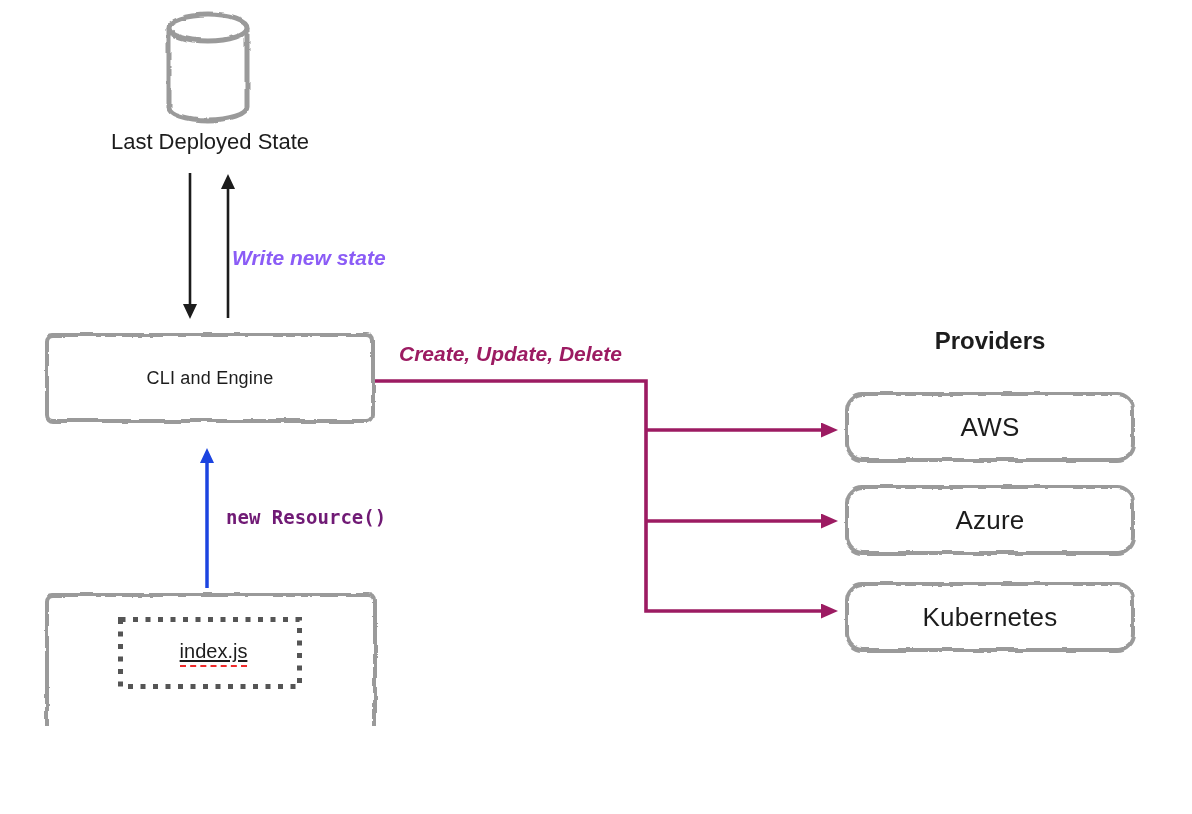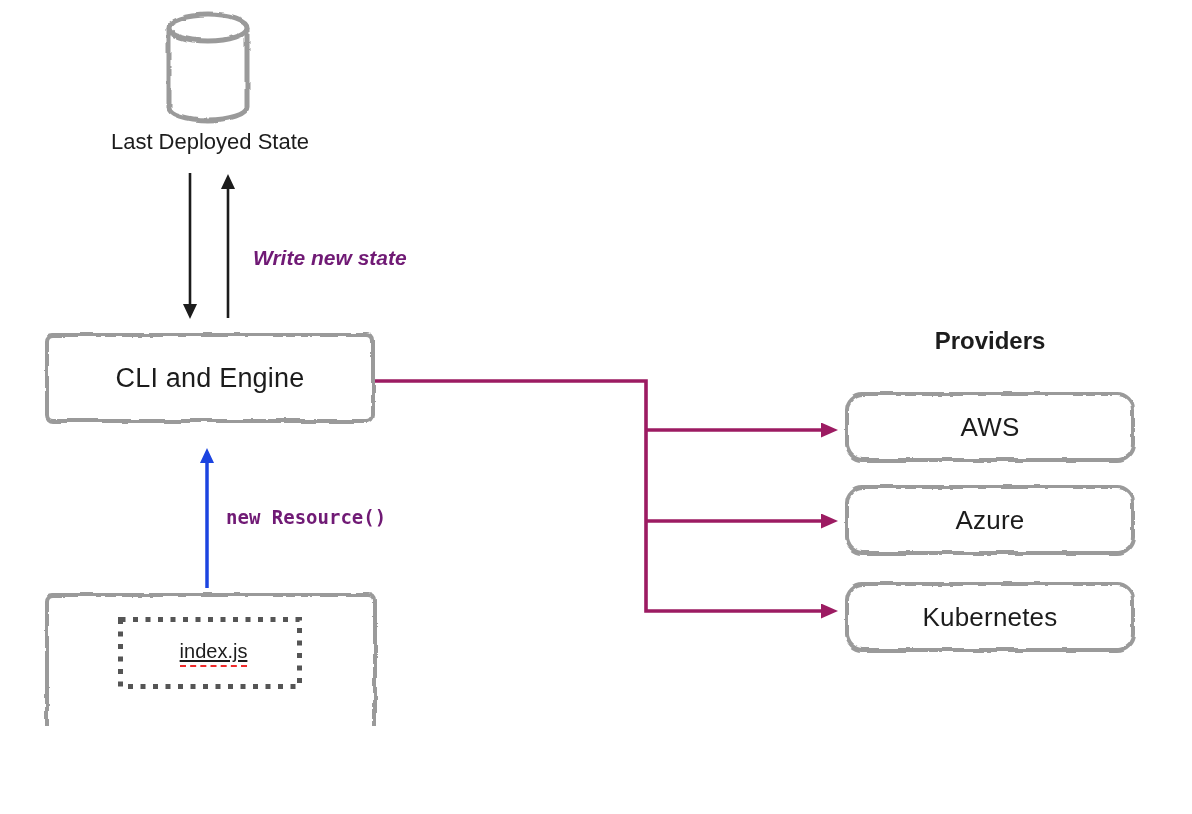--- a/index.html
+++ b/index.html
@@ -11,21 +11,21 @@
 
   
   .box { position:absolute; }
   .sketch-border {
     position:absolute; inset:0; border:4px solid #9a9a9a; border-radius:8px;
     background:#ffffff; filter:url(#rough);
   }
   .sketch-border.round { border-radius:18px; }
   .box-label {
     position:absolute; inset:0; display:flex; align-items:center; justify-content:center;
-    font-size:27px; letter-spacing:0.2px; color:#1c1c1c;
+    font-size:18px; letter-spacing:0.2px; color:#1c1c1c;
   }
 
   .cli-box { left:45px; top:333px; width:330px; height:90px; }
   .lang-box { left:45px; top:593px; width:332px; height:198px; }
   .provider-box { left:845px; width:290px; height:70px; }
   .provider-box .box-label { font-size:26px; }
   .aws-box { top:392px; }
   .azure-box { top:485px; }
   .k8s-box { top:582px; }
 
@@ -45,21 +45,21 @@
   }
 
   
   .node-label { position:absolute; text-align:center; font-size:22px; color:#1c1c1c; }
   .last-deployed { left:60px; top:129px; width:300px; }
   .providers-heading {
     position:absolute; left:845px; top:327px; width:290px; text-align:center;
     font-size:24px; font-weight:bold; color:#1c1c1c;
   }
   .edge-label { position:absolute; font-style:italic; font-weight:bold; white-space:nowrap; }
-  .lbl-write { left:253px; top:246px; font-size:21px; color:#701a75;text-align:right; }
+  .lbl-write { left:232px; top:246px; font-size:21px; color:#8b5cf6;text-align:right; }
   .lbl-cud   { left:399px; top:342px; font-size:21px; color:#9c1b62; }
   .lbl-newres {
     left:226px; top:506px; font-size:19px; color:#701a75;
     font-style:normal; font-weight:bold; font-family:"DejaVu Sans Mono", monospace;
   }
   .cylinder-wrap { position:absolute; left:162px; top:10px; width:92px; height:118px; }
 </style>
 </head>
 <body>
 
@@ -99,20 +99,21 @@
     <svg width="92" height="118" viewBox="0 0 92 118">
       <g filter="url(#rough)" stroke="#9a9a9a" stroke-width="5" fill="#ffffff">
         <path d="M7 18 L7 97 A39 13 0 0 0 85 97 L85 18"></path>
         <ellipse cx="46" cy="18" rx="39" ry="13"></ellipse>
       </g>
     </svg>
   </div>
   <div class="node-label last-deployed">Last Deployed State</div>
 
   <div class="edge-label lbl-write">Write new state</div>
+  <div class="edge-label lbl-cud">Create, Update, Delete</div>
   <div class="edge-label lbl-newres">new Resource()</div>
 
   <div class="box cli-box">
     <div class="sketch-border"></div>
     <div class="box-label">CLI and Engine</div>
   </div>
 
   <div class="box lang-box">
     <div class="sketch-border"></div>
     <div class="index-box">

